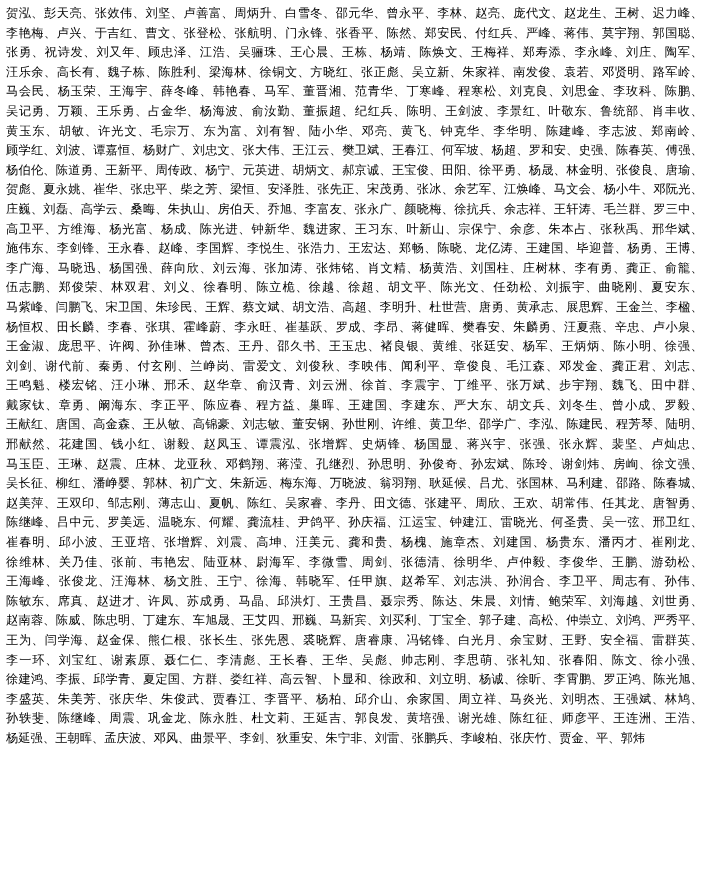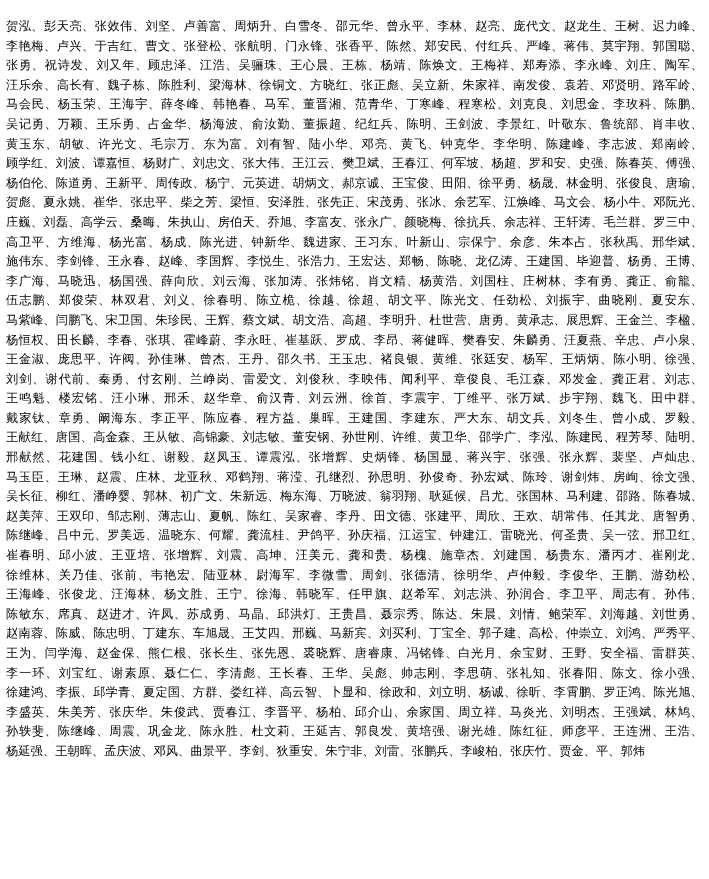--- a/index.html
+++ b/index.html
@@ -7,21 +7,21 @@
     padding: 0;
     background: #ffffff;
   }
   body {
     width: 709px;
     height: 879px;
     overflow: hidden;
     font-family: "DejaVu Sans", "Liberation Sans", sans-serif;
   }
   #name-list {
-    padding: 17px 6px 0 6px;
+    padding: 4px 6px 0 6px;
     font-size: 12.2px;
     line-height: 19.6px;
     color: #000000;
     text-align: justify;
     text-justify: inter-character;
     letter-spacing: 0.1px;
     word-break: break-all;
   }
   #name-list .name {
     white-space: nowrap;

